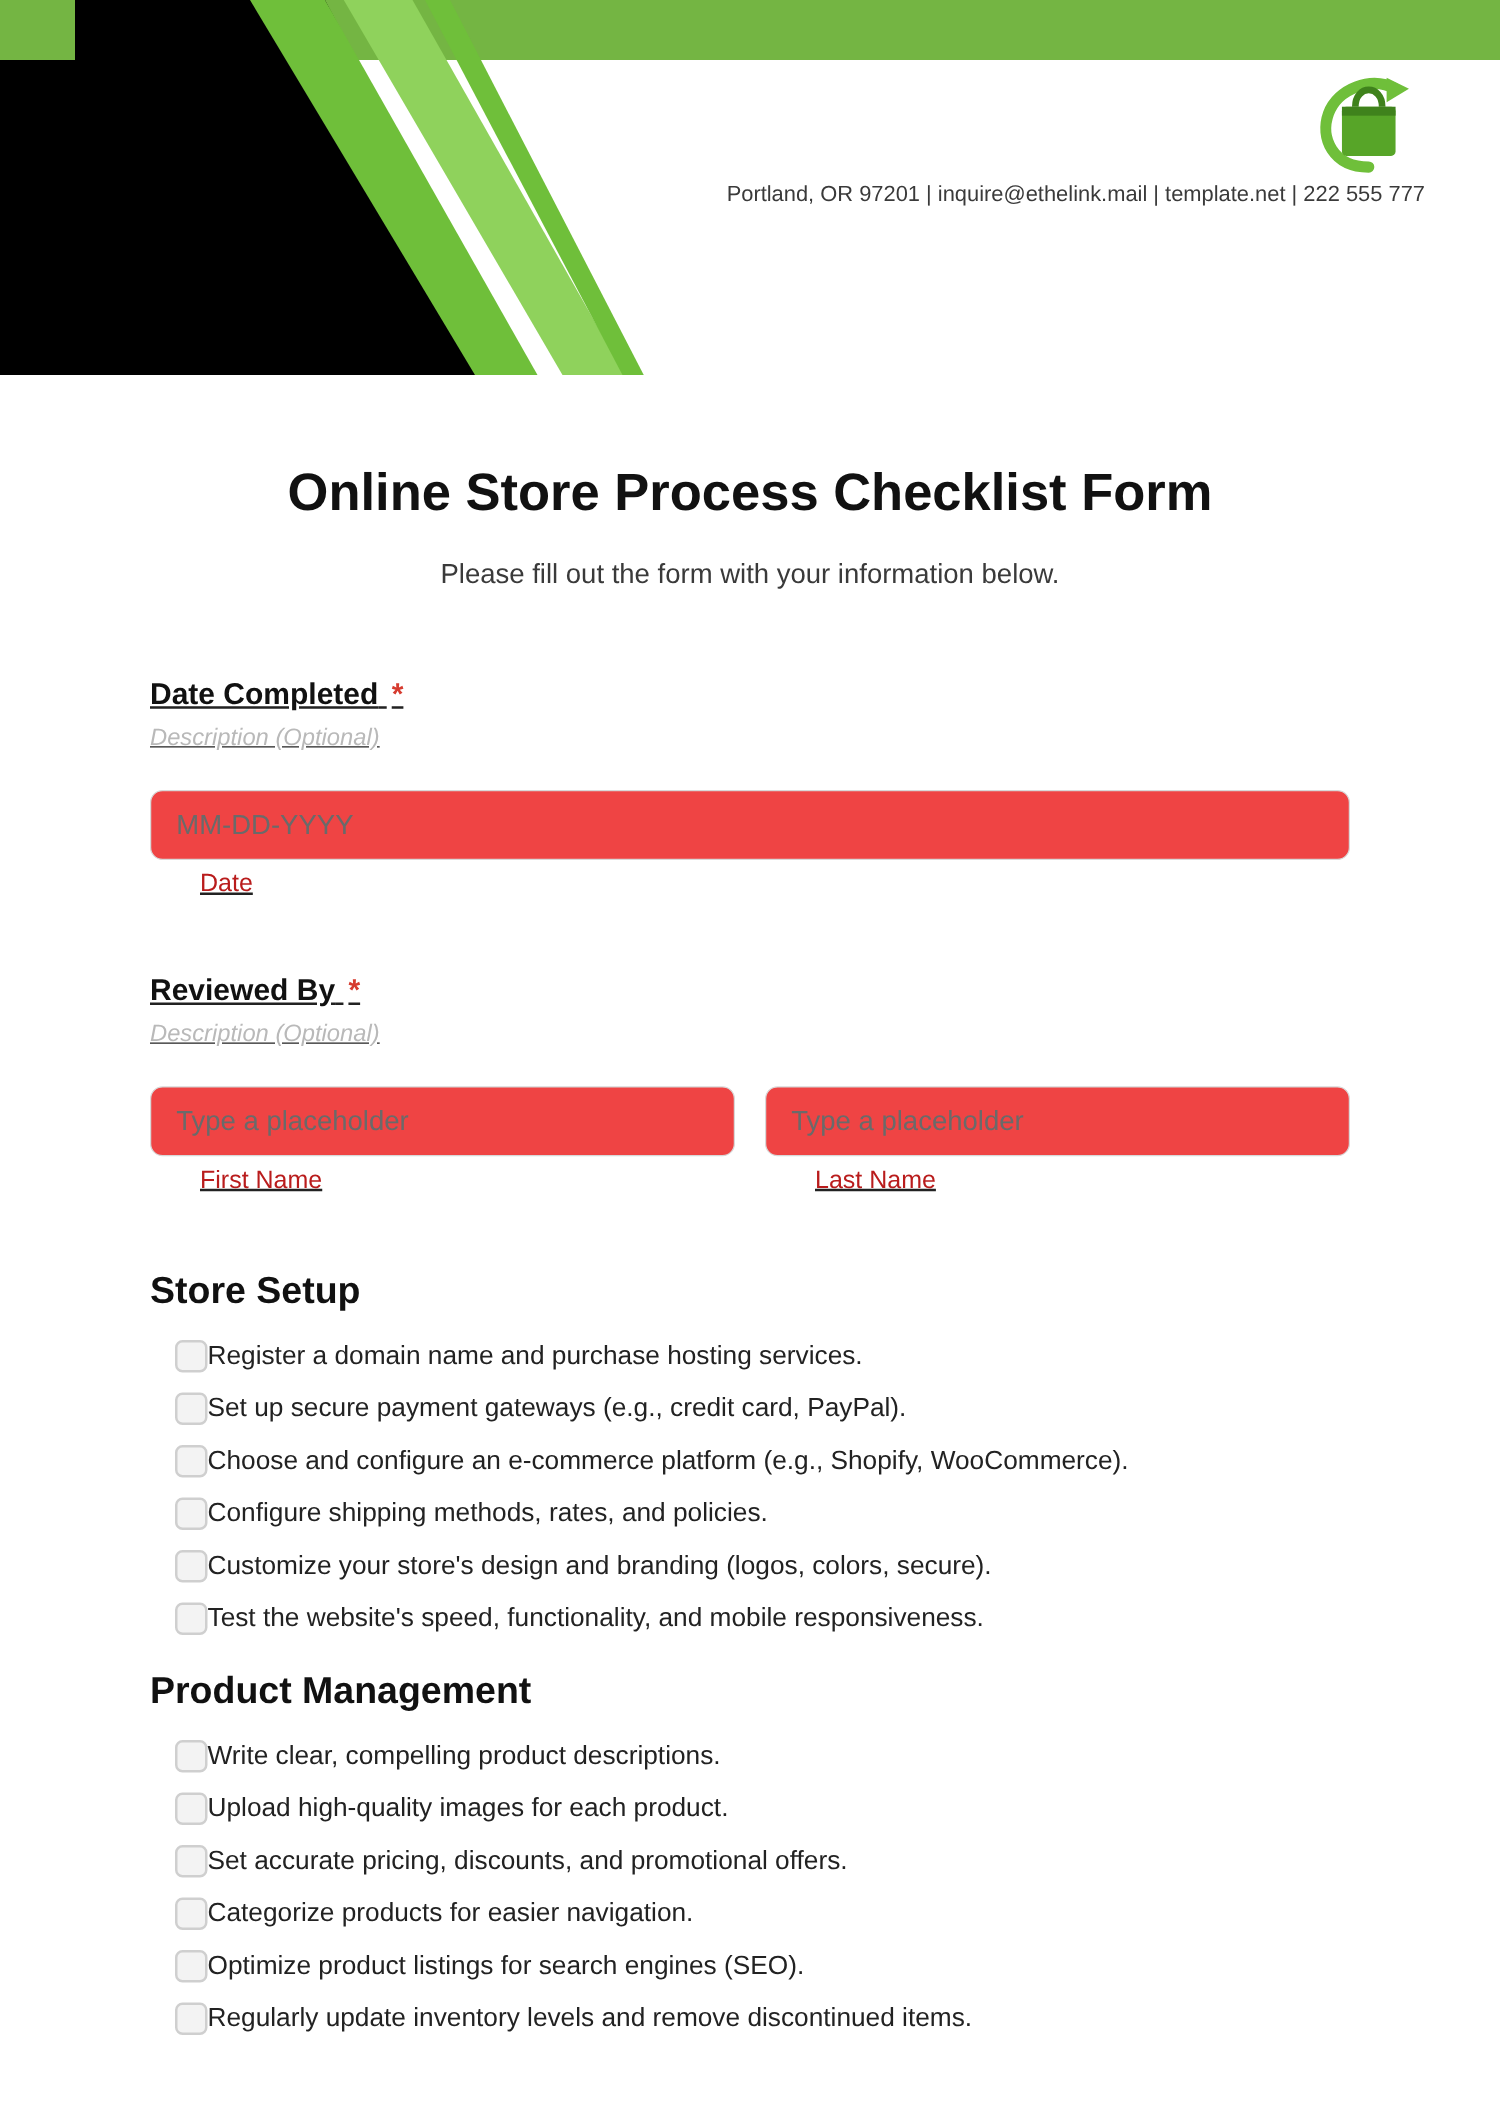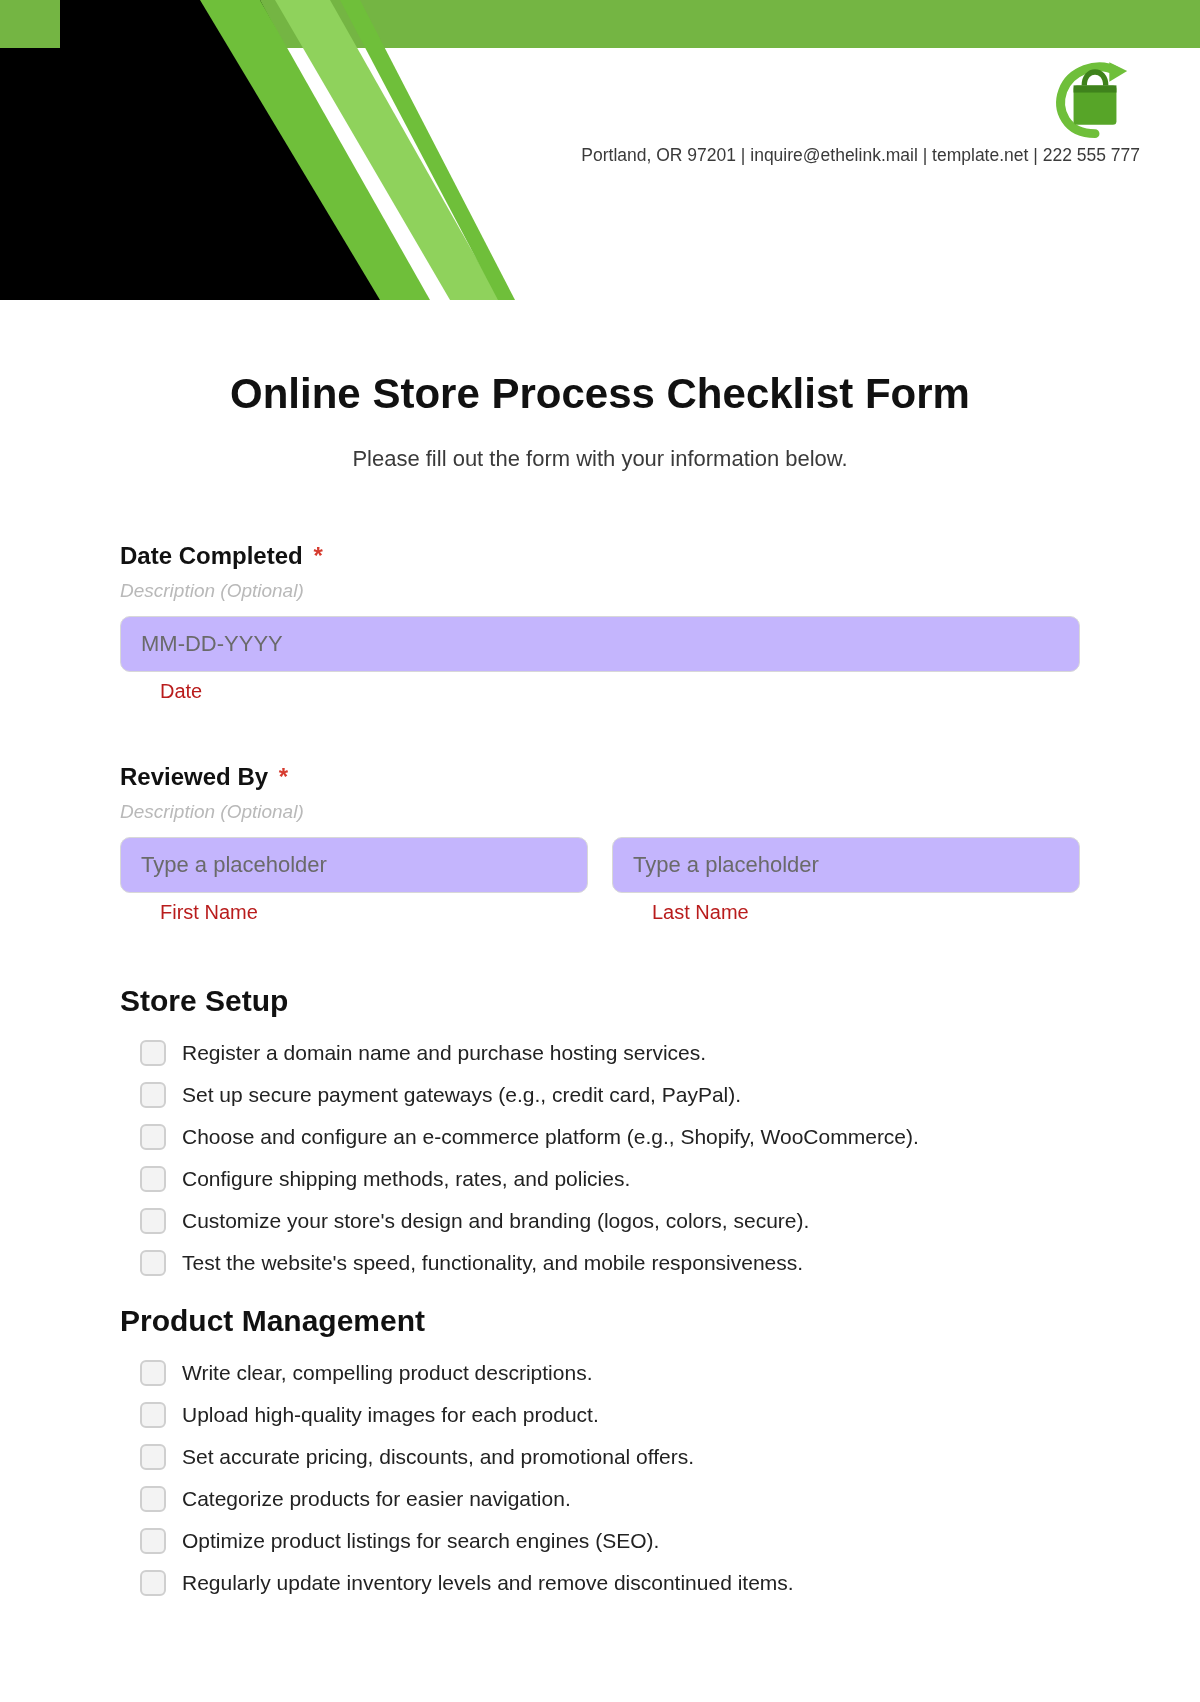--- a/index.html
+++ b/index.html
@@ -69,21 +69,21 @@
     color: #111;
     margin: 0 0 28px 0;
   }
   .form-sub {
     text-align: center;
     font-size: 22px;
     color: #3a3a3a;
     margin-bottom: 70px;
   }
 
-  .field-block { margin-bottom: 60px; }
+  .field-block { margin-bottom: 60px; text-decoration: underline; }
   .field-label {
     font-size: 24px;
     font-weight: 700;
     color: #111;
     margin-bottom: 10px;
   }
   .field-label .req { color: #d63b2f; margin-left: 4px; }
   .field-desc {
     font-size: 19px;
     color: #b9b9b9;
@@ -91,21 +91,22 @@
     margin-bottom: 14px;
   }
   .input {
     width: 100%;
     height: 56px;
     border: 1px solid #d8d8d8;
     border-radius: 10px;
     padding: 0 20px;
     font-size: 22px;
     color: #333;
-    background: #c4b5fd;
+    background: #ef4444;
+    margin-top: 16px;
   }
   .input::placeholder { color: #6a6a6a; }
   .sublabel {
     font-size: 20px;
     color: #b91c1c;
     margin-top: 8px;
     margin-left: 40px;
   }
   .two-col {
     display: flex;
@@ -117,21 +118,20 @@
   .section-title {
     font-size: 30px;
     font-weight: 800;
     color: #111;
     margin: 28px 0 22px 0;
   }
   .check-list { padding-left: 20px; }
   .check-item {
     display: flex;
     align-items: center;
-    gap: 16px;
     margin-bottom: 16px;
   }
   .checkbox {
     width: 26px;
     height: 26px;
     border: 2px solid #cfcfcf;
     border-radius: 6px;
     background: #f3f3f3;
     flex: 0 0 26px;
     cursor: pointer;

